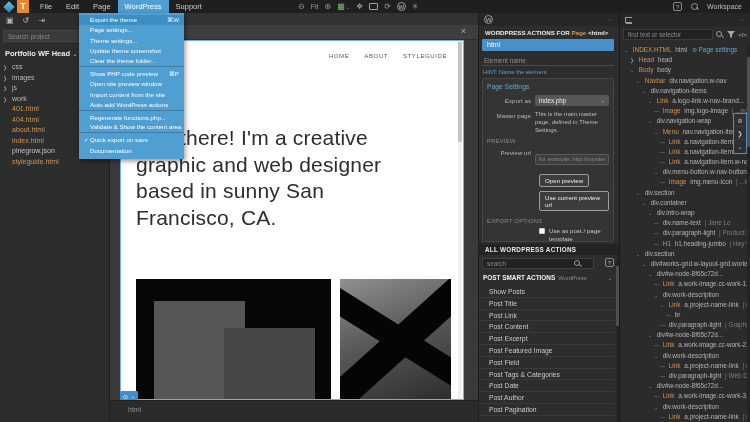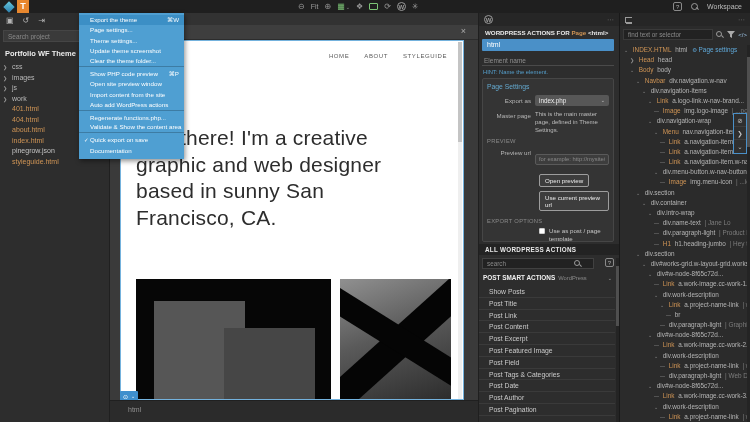--- a/index.html
+++ b/index.html
@@ -138,20 +138,28 @@
   svg { display:block; }
 </style>
 </head>
 <body>
 
 <div class="app">
 
   <div class="menubar">
     <div class="logo-diamond"></div>
     <div class="t-tile">T</div>
+    <div class="menus">
+
+    <span class="menu-label">File</span>
+        <span class="menu-label">Edit</span>
+        <span class="menu-label">Page</span>
+        <span class="menu-label active">WordPress</span>
+        <span class="menu-label">Support</span>
+      </div>
     <div class="tb-center">
       <span class="tbi">⊖</span>
       <span>Fit</span>
       <span class="tbi">⊕</span>
       <span class="grid-group">
           <span class="tbi green">▦</span>
           <span class="chev-s">⌄</span>
         </span>
       <span class="tbi">❖</span>
       <span class="monitor-icon"></span>
@@ -247,21 +255,21 @@
       </div>
     </div>
 
   <div class="sidebar">
     <div class="sb-tools">
       <span>▣</span>
       <span>↺</span>
       <span>⇥</span>
     </div>
     <input class="sb-search" placeholder="Search project" style="">
-    <div class="sb-project"><span>Portfolio WF Theme</span><span class="chev-s">⌄</span></div>
+    <div class="sb-project"><span>Portfolio WF Head</span><span class="chev-s">⌄</span></div>
     <div>
 
     <div class="entry folder"><span>css</span></div>
         <div class="entry folder"><span>images</span></div>
         <div class="entry folder"><span>js</span></div>
         <div class="entry folder"><span>work</span></div>
         <div class="entry file-html"><span>401.html</span></div>
         <div class="entry file-html"><span>404.html</span></div>
         <div class="entry file-html"><span>about.html</span></div>
         <div class="entry file-html"><span>index.html</span></div>

